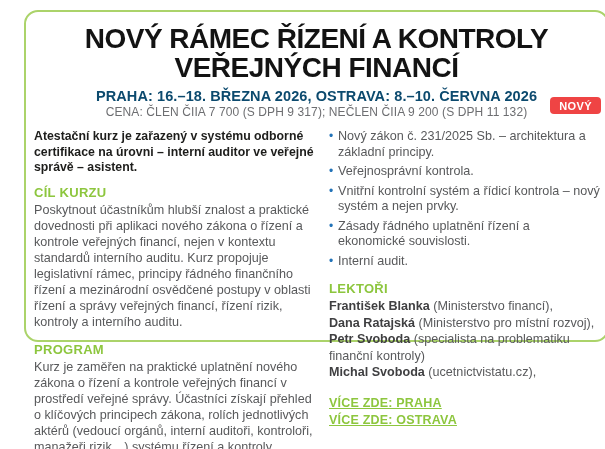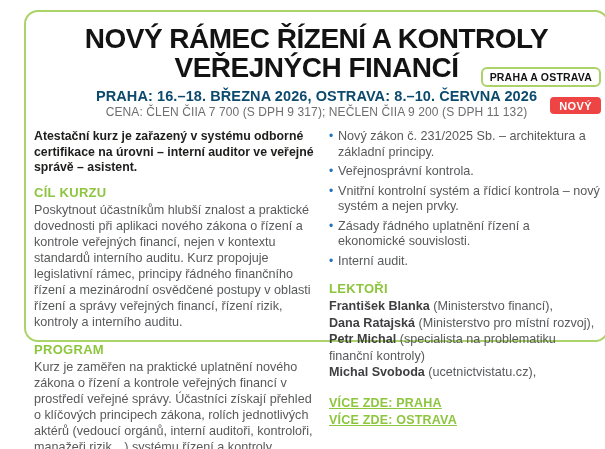--- a/index.html
+++ b/index.html
@@ -89,21 +89,20 @@
 </head>
 <body>
 
 <div class="frame">
 
   <div class="header">
     <div class="title">
       <div>NOVÝ RÁMEC ŘÍZENÍ A KONTROLY</div>
       <div>VEŘEJNÝCH FINANCÍ</div>
     </div>
-    <div class="badge-location">PRAHA A OSTRAVA</div>
     <div class="badge-new">NOVÝ</div>
     <div class="dates">PRAHA: 16.–18. BŘEZNA 2026, OSTRAVA: 8.–10. ČERVNA 2026</div>
     <div class="price">CENA: ČLEN ČIIA 7 700 (S DPH 9 317); NEČLEN ČIIA 9 200 (S DPH 11 132)</div>
   </div>
 
   <div class="columns">
 
     <div class="col-left">
       <p class="intro">Atestační kurz je zařazený v systému odborné certifikace na úrovni – interní auditor ve veřejné správě – asistent.</p>
 
@@ -120,21 +119,21 @@
         <li>Veřejnosprávní kontrola.</li>
         <li>Vnitřní kontrolní systém a řídicí kontrola – nový systém a nejen prvky.</li>
         <li>Zásady řádného uplatnění řízení a ekonomické souvislosti.</li>
         <li>Interní audit.</li>
       </ul>
 
       <div class="section-heading">LEKTOŘI</div>
       <div class="lecturers">
         <div class="lecturer-line"><span class="lecturer-name">František Blanka</span><span> (Ministerstvo financí),</span></div>
         <div class="lecturer-line"><span class="lecturer-name">Dana Ratajská</span><span> (Ministerstvo pro místní rozvoj),</span></div>
-        <div class="lecturer-line"><span class="lecturer-name">Petr Michal</span><span> (specialista na problematiku finanční kontroly)</span></div>
+        <div class="lecturer-line"><span class="lecturer-name">Petr Svoboda</span><span> (specialista na problematiku finanční kontroly)</span></div>
         <div class="lecturer-line"><span class="lecturer-name">Michal Svoboda</span><span> (ucetnictvistatu.cz),</span></div>
       </div>
 
       <div class="links">
         <a>VÍCE ZDE: PRAHA</a>
         <a>VÍCE ZDE: OSTRAVA</a>
       </div>
     </div>
 
   </div>

